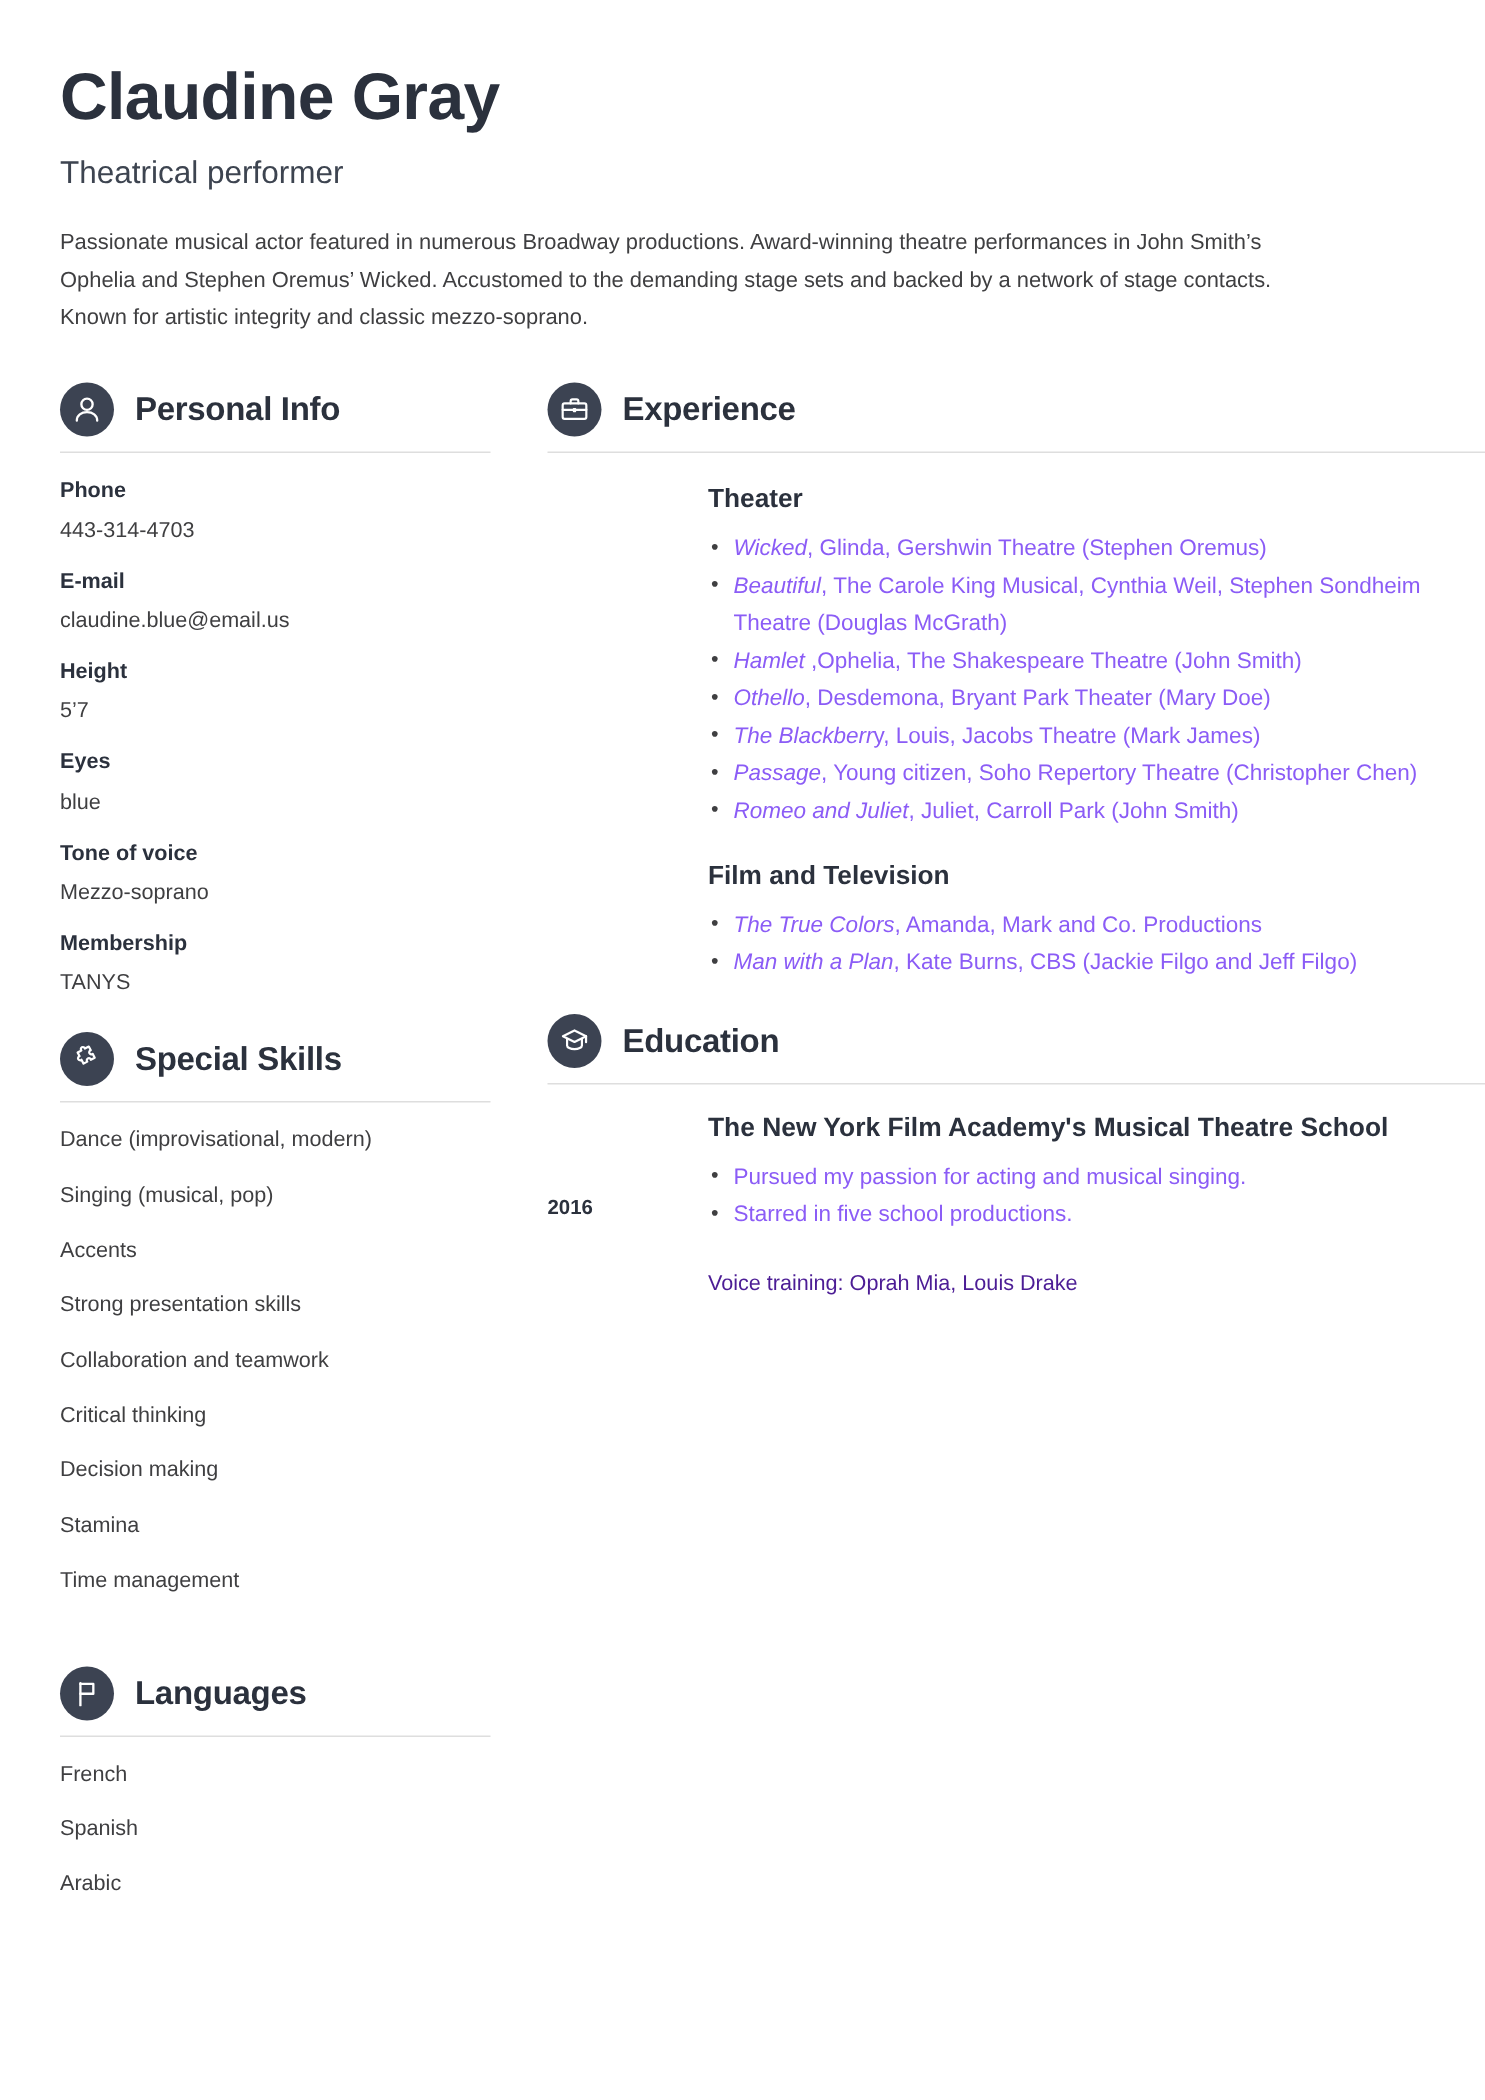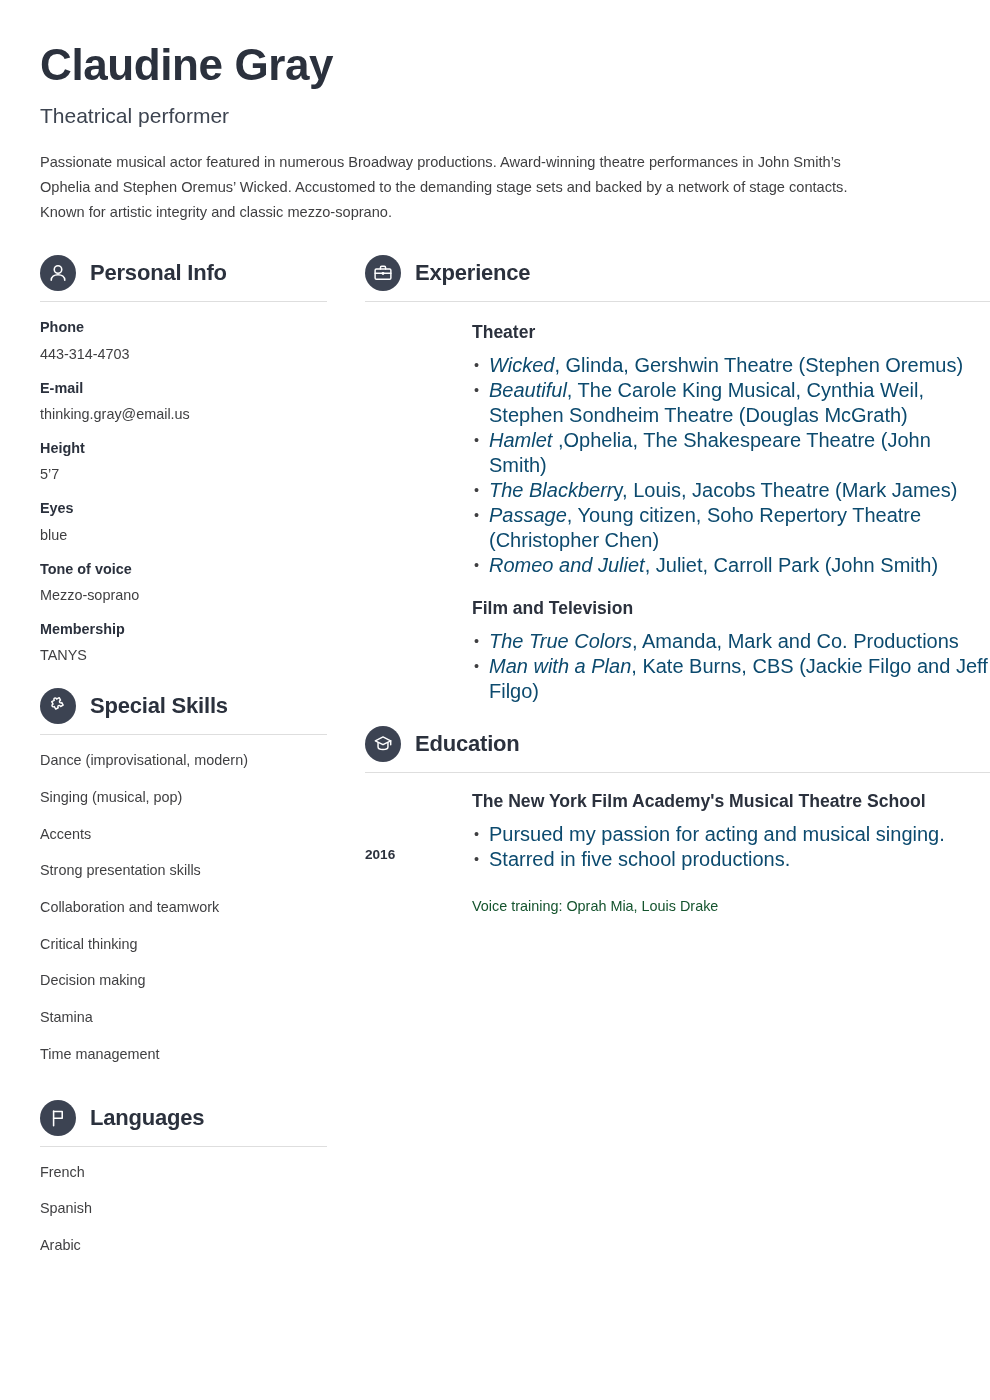--- a/index.html
+++ b/index.html
@@ -92,36 +92,36 @@
   }
   .plain-list { margin-top: 16px; }
   .plain-list li {
     list-style: none;
     font-size: 14.4px;
     color: #3f3f41;
     line-height: 1.3;
     margin-bottom: 18px;
   }
   ul.plain-list { margin: 16px 0 0 0; padding: 0; }
-  .gap-lang { margin-top: 36px; }
+  .gap-lang { margin-top: 47px; }
 
   
   .right-body { padding-left: 107px; }
   .sub-head {
     font-size: 17.5px;
     font-weight: bold;
     color: #2b313d;
     margin: 20px 0 10px 0;
     line-height: 1.2;
   }
   ul.bullets { margin: 0; padding: 0; list-style: none; }
   ul.bullets li {
-    font-size: 20px;
+    font-size: 15px;
     line-height: 25px;
-    color: #0c4a6e;
+    color: #8b5cf6;
     padding-left: 17px;
     position: relative;
     margin-bottom: 0;
   }
   ul.bullets li::before {
     content: "•";
     position: absolute;
     left: 2px; top: 0;
     color: #3f3f41;
     font-size: 14.4px;
@@ -141,21 +141,21 @@
   .edu-main { flex: 1 1 auto; }
   .edu-school {
     font-size: 17.6px;
     font-weight: bold;
     color: #2b313d;
     margin: 0 0 9px 0;
     line-height: 1.2;
   }
   .edu-note {
     font-size: 14.4px;
-    color: #14532d;
+    color: #4c1d95;
     margin-top: 25px;
     line-height: 1.3;
   }
 </style>
 </head>
 <body>
 
 <div class="page">
 
   <h1 class="name">Claudine Gray</h1>
@@ -177,21 +177,21 @@
           <span class="sec-title">Personal Info</span>
         </div>
         <div class="sec-rule"></div>
         <div class="info-block">
           <div class="info-item">
             <div class="info-label">Phone</div>
             <div class="info-value">443-314-4703</div>
           </div>
           <div class="info-item">
             <div class="info-label">E-mail</div>
-            <div class="info-value">thinking.gray@email.us</div>
+            <div class="info-value">claudine.blue@email.us</div>
           </div>
           <div class="info-item">
             <div class="info-label">Height</div>
             <div class="info-value">5’7</div>
           </div>
           <div class="info-item">
             <div class="info-label">Eyes</div>
             <div class="info-value">blue</div>
           </div>
           <div class="info-item">
@@ -269,20 +269,21 @@
         <div class="sec-rule"></div>
 
         <div class="right-body">
 
           <div>
             <div class="sub-head">Theater</div>
             <ul class="bullets">
               <li><span class="it">Wicked</span><span>, Glinda, Gershwin Theatre (Stephen Oremus)</span></li>
               <li><span class="it">Beautiful</span><span>, The Carole King Musical, Cynthia Weil, Stephen Sondheim Theatre (Douglas McGrath)</span></li>
               <li><span class="it">Hamlet</span><span> ,Ophelia, The Shakespeare Theatre (John Smith)</span></li>
+              <li><span class="it">Othello</span><span>, Desdemona, Bryant Park Theater (Mary Doe)</span></li>
               <li><span class="it">The Blackberr</span><span>y, Louis, Jacobs Theatre (Mark James)</span></li>
               <li><span class="it">Passage</span><span>, Young citizen, Soho Repertory Theatre (Christopher Chen)</span></li>
               <li><span class="it">Romeo and Juliet</span><span>, Juliet, Carroll Park (John Smith)</span></li>
             </ul>
           </div>
 
           <div>
             <div class="sub-head">Film and Television</div>
             <ul class="bullets">
               <li><span class="it">The True Colors</span><span>, Amanda, Mark and Co. Productions</span></li>

